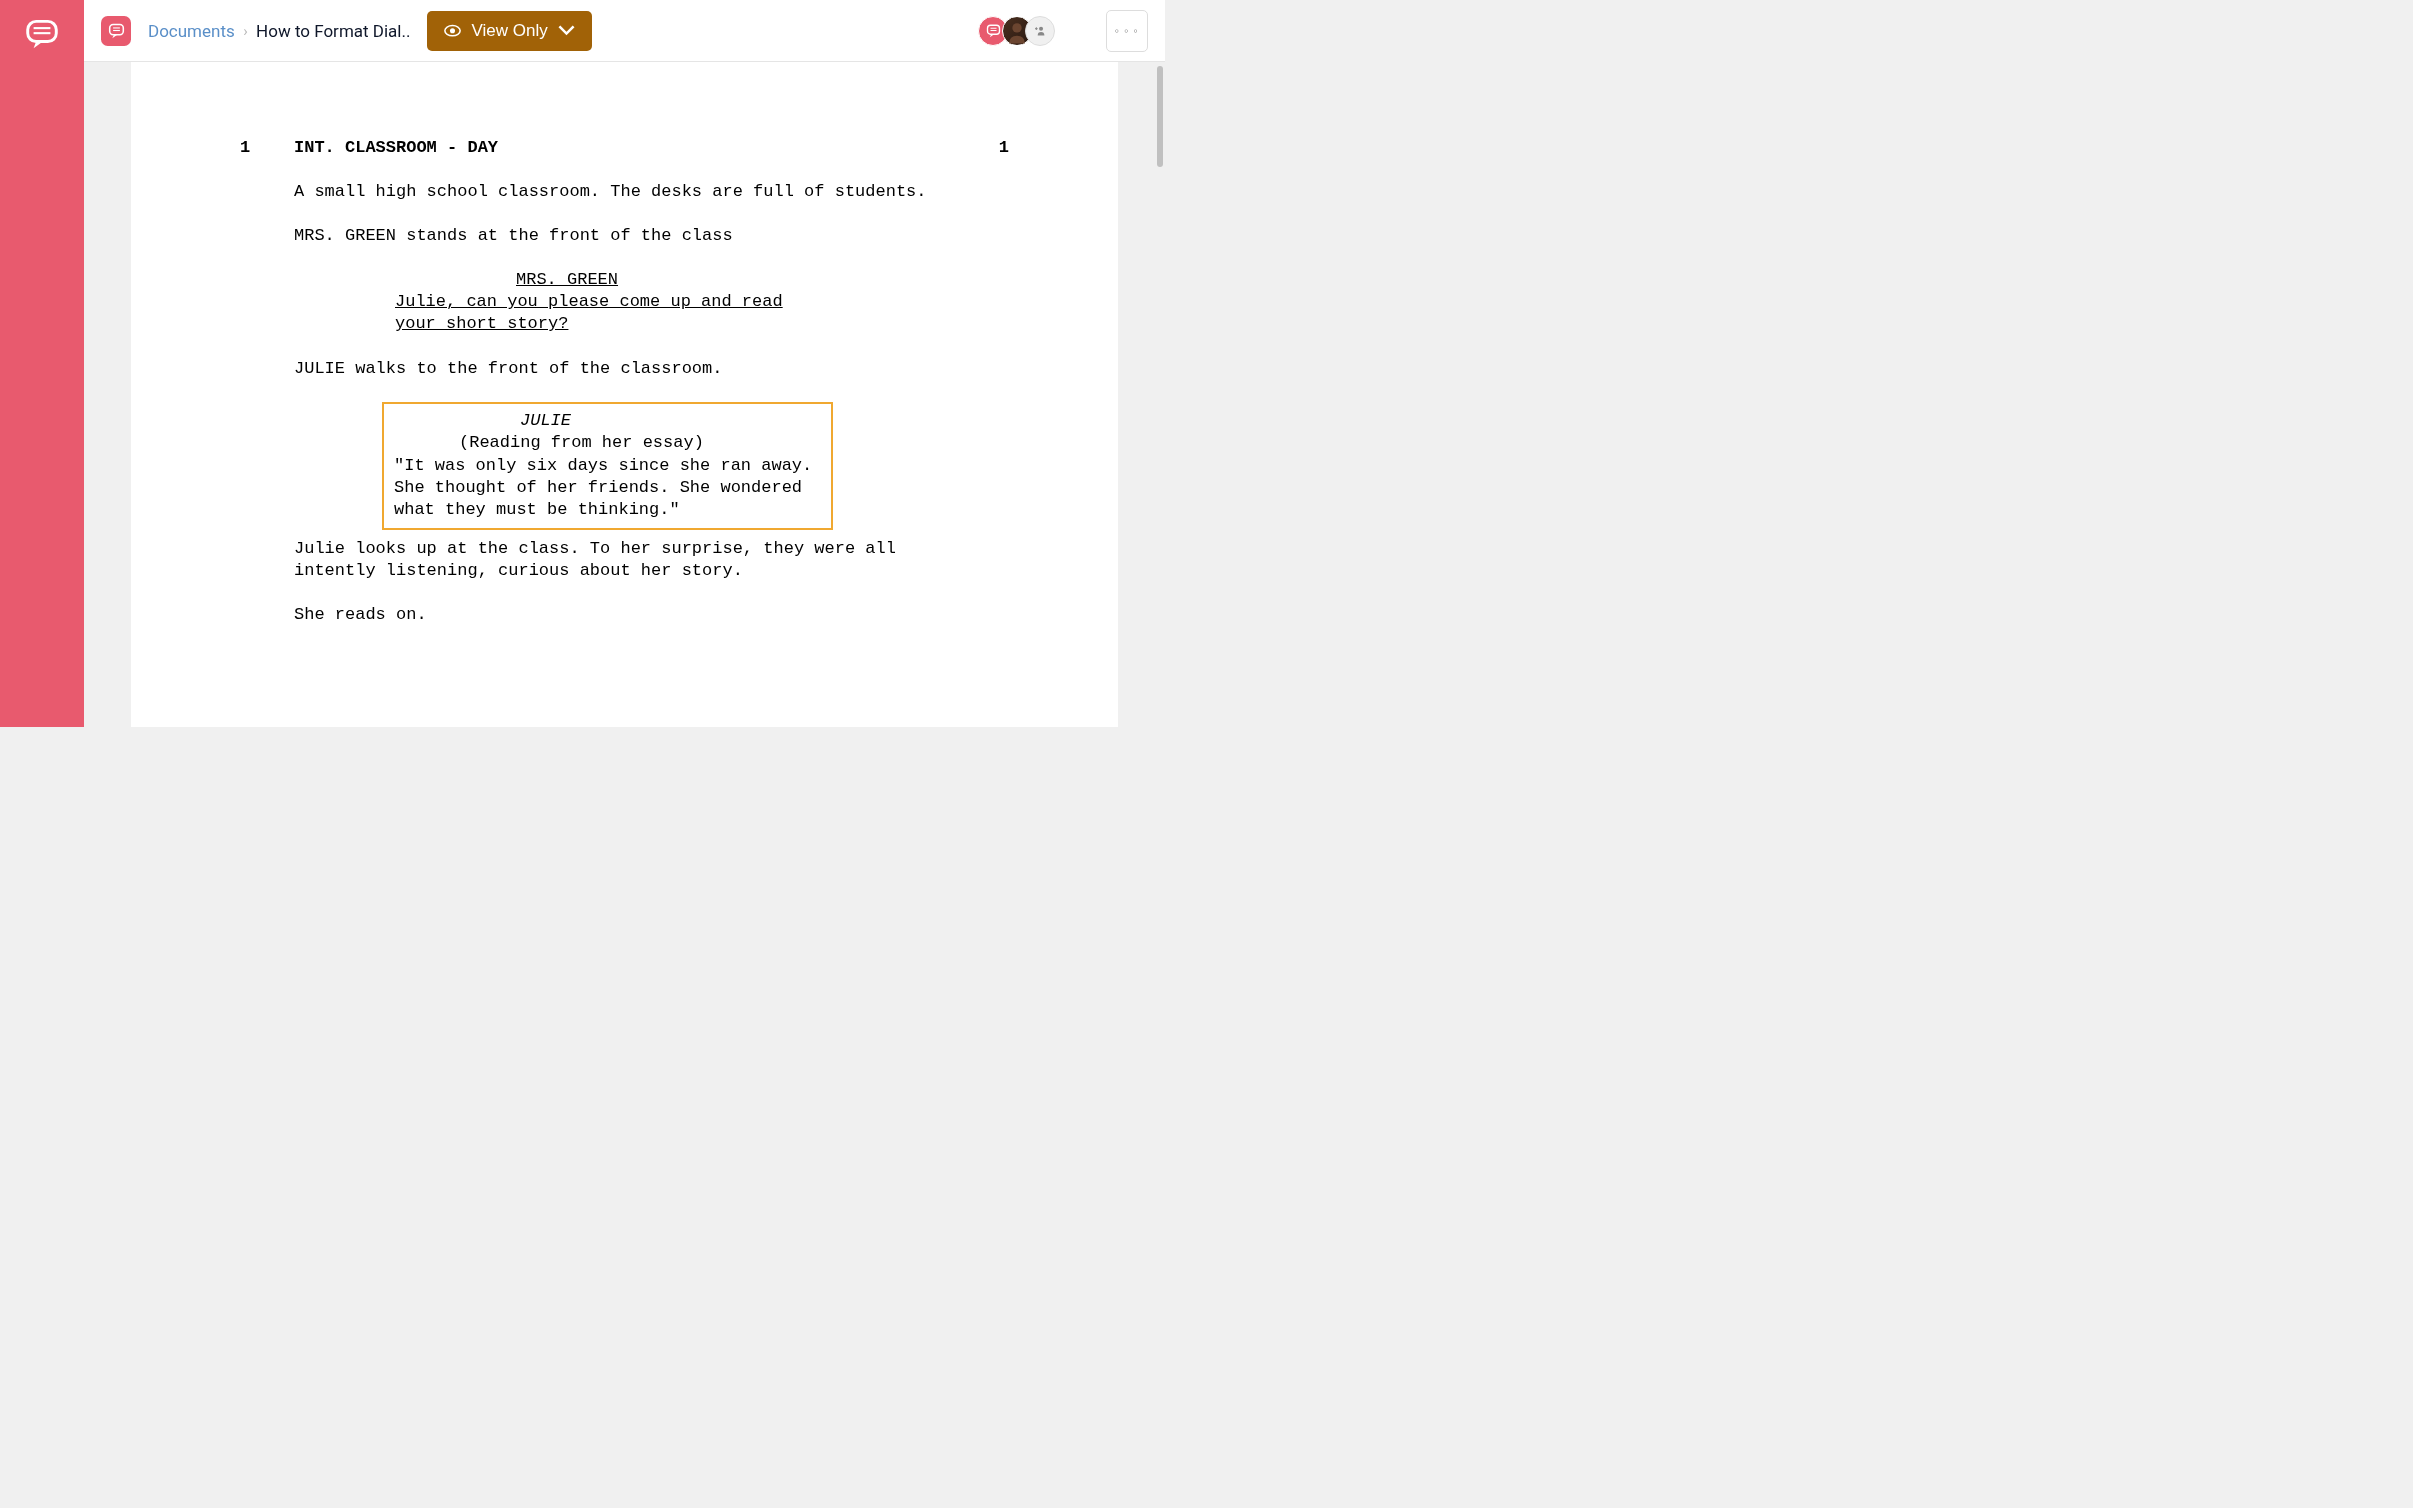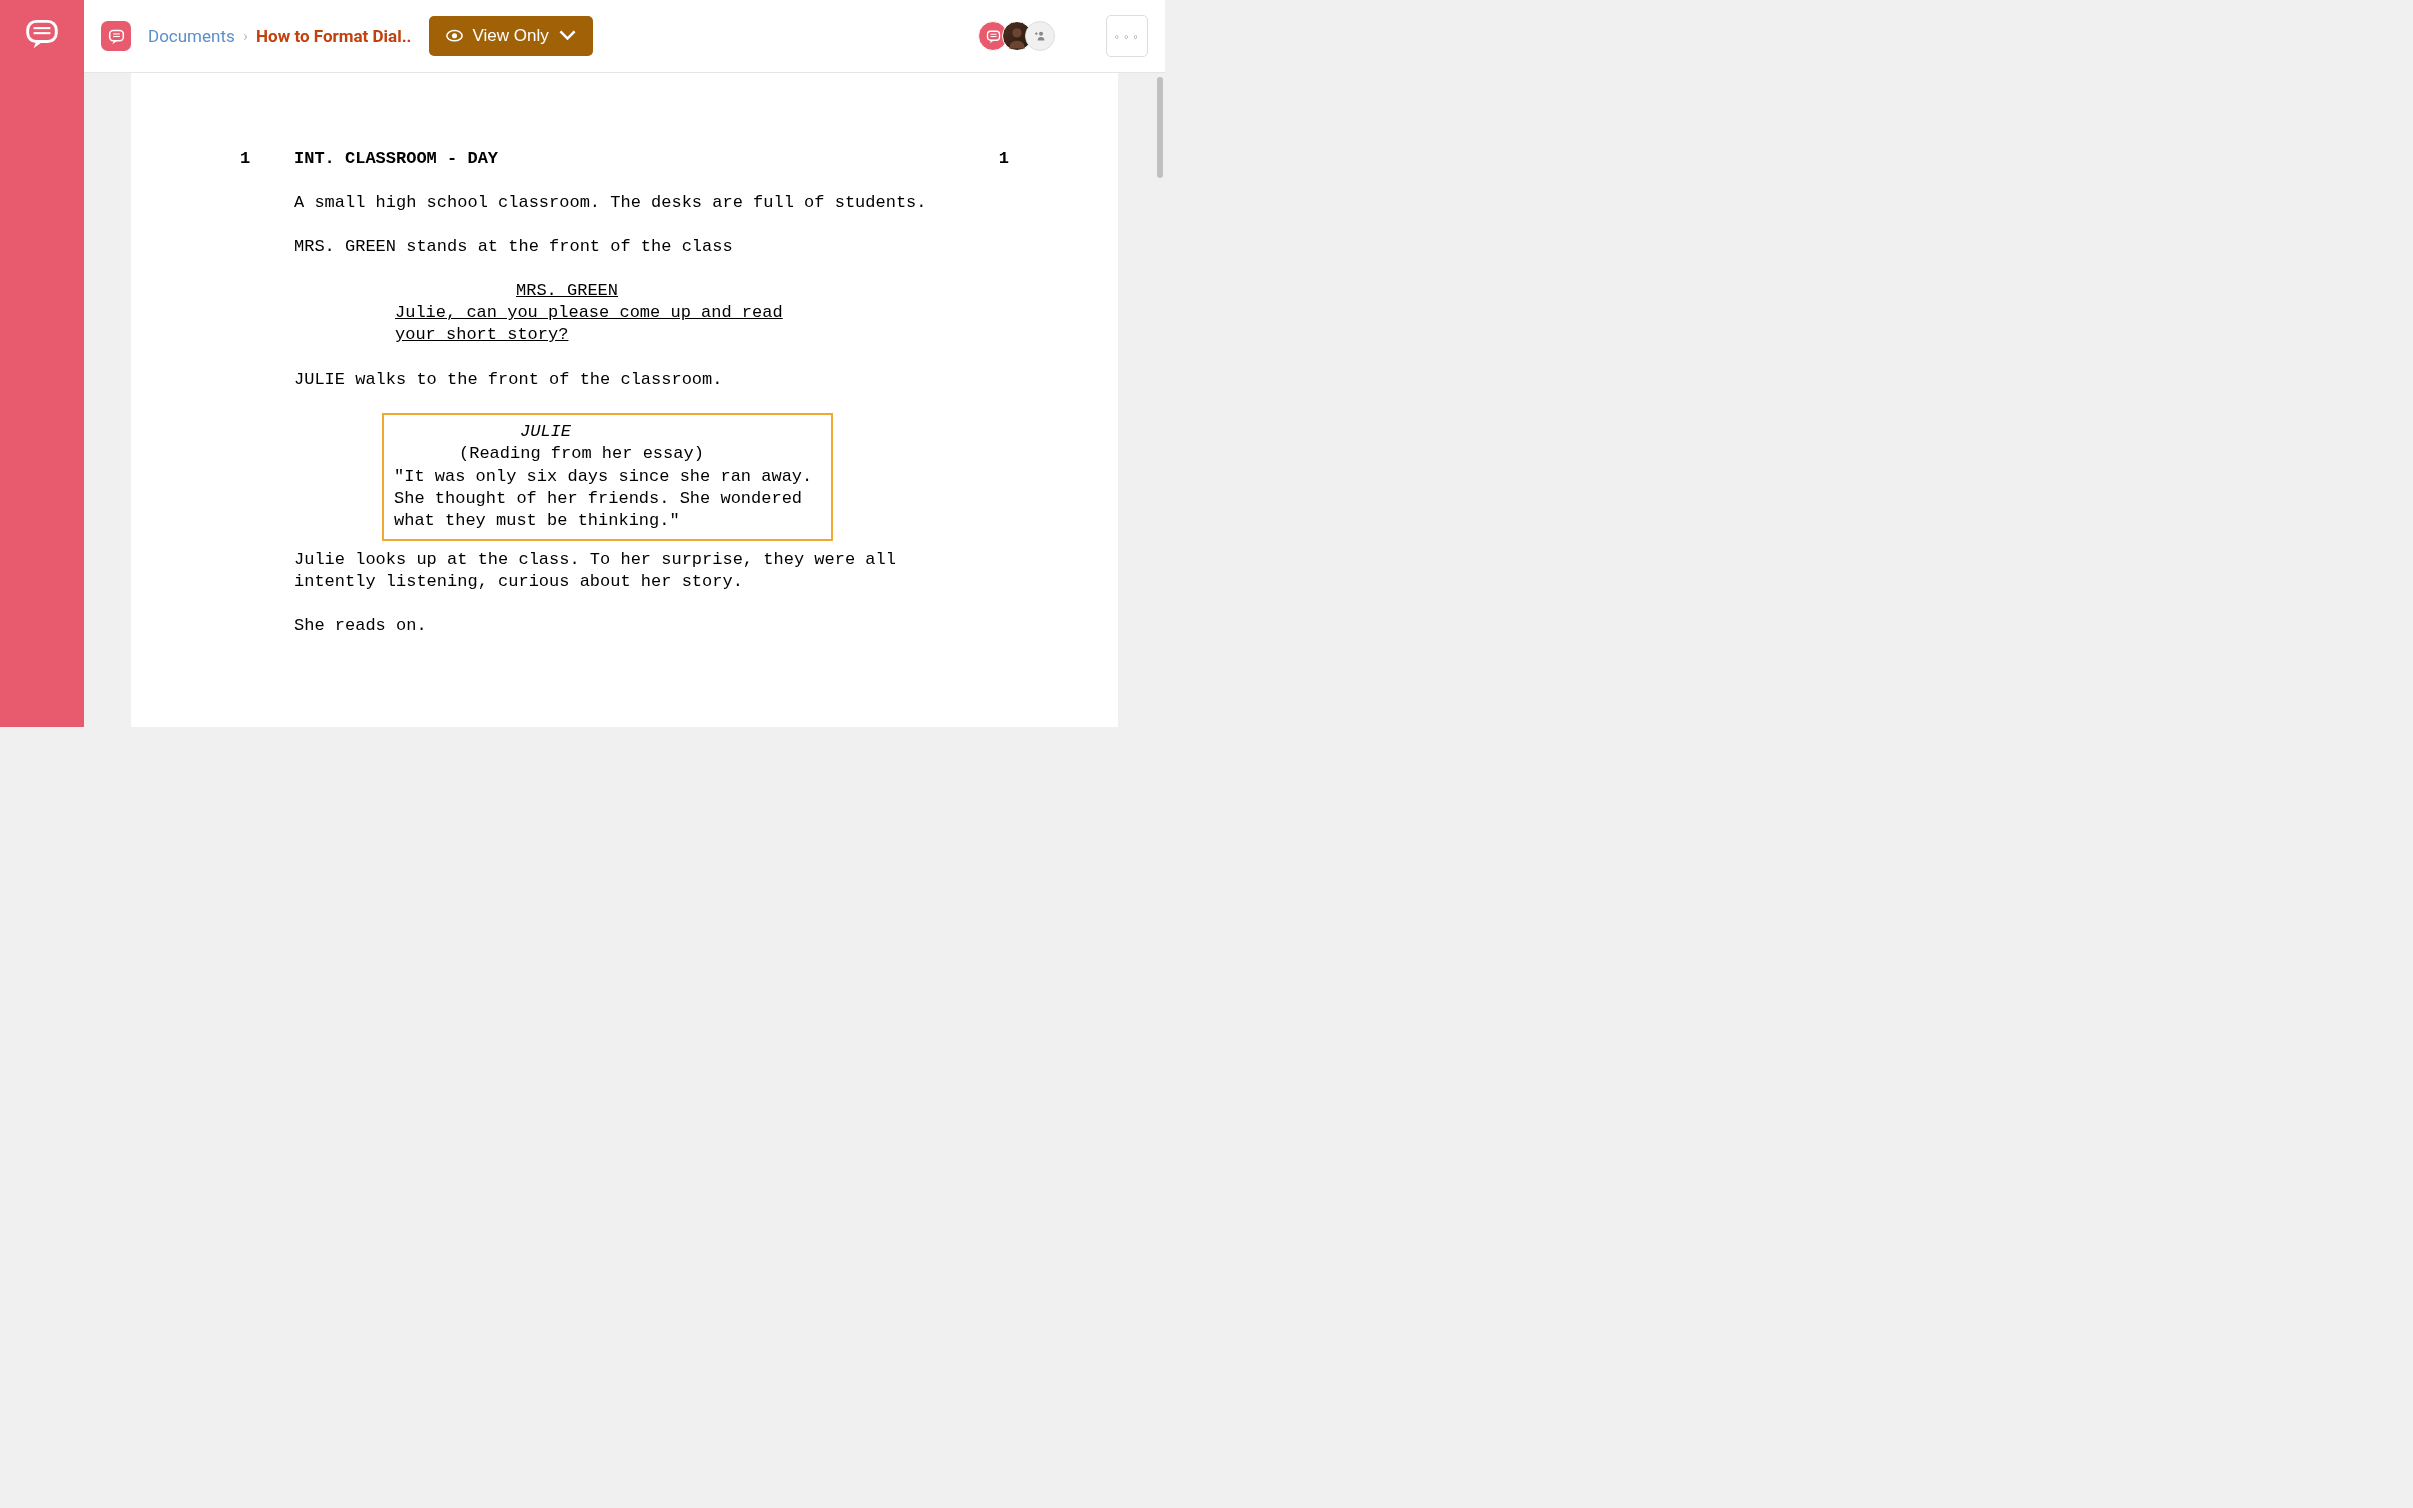--- a/index.html
+++ b/index.html
@@ -25,21 +25,21 @@
     .left-rail svg {
       width: 42px;
       height: 42px;
     }
     .main-area {
       flex: 1;
       display: flex;
       flex-direction: column;
     }
     .toolbar {
-      height: 73px;
+      height: 62px;
       background: #ffffff;
       border-bottom: 0.8px solid #e5e5e5;
       display: flex;
       align-items: center;
       padding: 0 17px;
       gap: 17px;
     }
     .doc-badge {
       width: 30px;
       height: 30px;
@@ -51,21 +51,21 @@
     }
     .doc-badge svg { width: 17px; height: 17px; }
     .breadcrumb {
       display: flex;
       align-items: center;
       gap: 8.4px;
       font-size: 17px;
     }
     .breadcrumb .link { color: #5a8fc8; }
     .breadcrumb .chevron { color: #bbb; font-size: 15px; }
-    .breadcrumb .current { color: #c2410c; font-weight: bold; }
+    .breadcrumb .current { color: #0f172a; }
     .view-only-btn {
       background: #a16207;
       color: white;
       border: none;
       border-radius: 5px;
       padding: 10px 17px;
       display: flex;
       align-items: center;
       gap: 10px;
       font-size: 17px;

